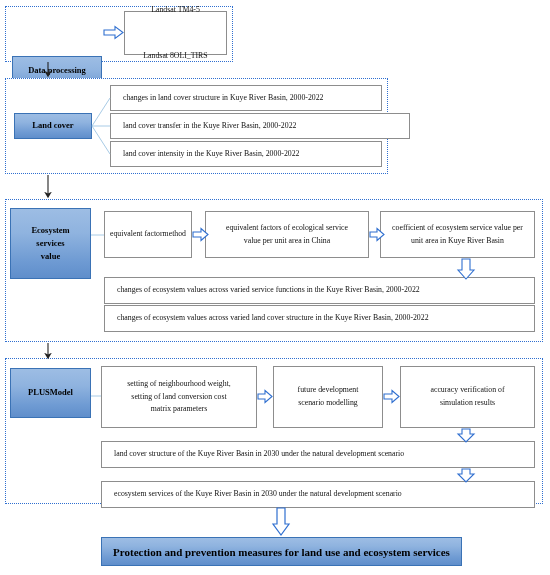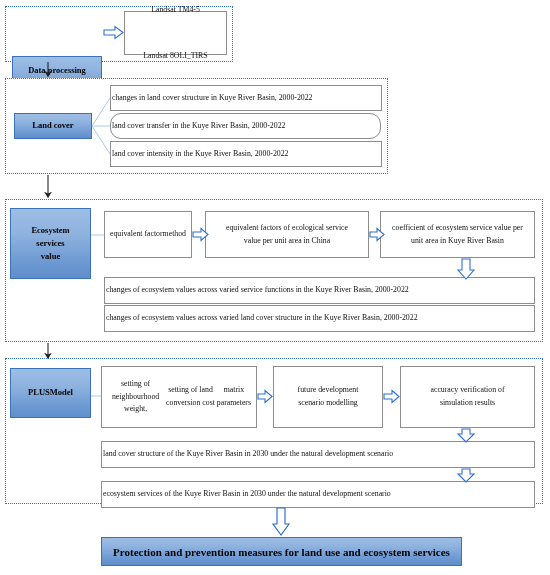--- a/index.html
+++ b/index.html
@@ -15,21 +15,21 @@
     background:linear-gradient(180deg,#9dbde4 0%,#8fb3df 35%,#6f9bd3 75%,#5f8ecb 100%);
     border:1px solid #3a72b5;
     display:flex;align-items:center;justify-content:center;
     text-align:center;font-weight:bold;font-size:8.5px;line-height:1.55;color:#000;}
 
   
   .wbox{position:absolute;box-sizing:border-box;background:#fff;
     border:1px solid #8d8d8d;
     display:flex;align-items:center;justify-content:center;
     text-align:center;font-size:7.8px;line-height:1.65;color:#111;padding:0 5px;}
-  .wbox.left{justify-content:flex-start;text-align:center;padding-left:1px;}
+  .wbox.left{justify-content:flex-start;text-align:center;padding-left:12px;}
 
   
   .finalbar{position:absolute;box-sizing:border-box;
     background:linear-gradient(180deg,#9dbde4 0%,#8fb3df 30%,#6f9bd3 72%,#5f8ecb 100%);
     border:1px solid #3a72b5;
     display:flex;align-items:center;justify-content:center;
     text-align:center;font-weight:bold;font-size:11px;color:#000;}
 
   
   #overlay{position:absolute;left:0;top:0;width:550px;height:575px;pointer-events:none;}
@@ -51,21 +51,21 @@
 
 <div class="section" style="left:5px;top:78px;width:383px;height:96px;"></div>
 
 <div class="bluebox" style="left:14px;top:113px;width:78px;height:26px;">
   <span>Land cover</span>
 </div>
 
 <div class="wbox left" style="left:110px;top:85px;width:272px;height:26px;">
   <span>changes in land cover structure in Kuye River Basin, 2000-2022</span>
 </div>
-<div class="wbox left" style="left:110px;top:113px;width:271px;height:26px;border-radius:11px;">
+<div class="wbox left" style="left:110px;top:113px;width:300px;height:26px;">
   <span>land cover transfer in the Kuye River Basin, 2000-2022</span>
 </div>
 <div class="wbox left" style="left:110px;top:141px;width:272px;height:26px;">
   <span>land cover intensity in the Kuye River Basin, 2000-2022</span>
 </div>
 
 <div class="section" style="left:5px;top:199px;width:538px;height:143px;"></div>
 
 <div class="bluebox" style="left:10px;top:208px;width:81px;height:71px;flex-direction:column;">
   <span>Ecosystem</span>
@@ -95,21 +95,21 @@
   <span>changes of ecosystem values across varied land cover structure in the Kuye River Basin, 2000-2022</span>
 </div>
 
 <div class="section" style="left:5px;top:358px;width:538px;height:146px;"></div>
 
 <div class="bluebox" style="left:10px;top:368px;width:81px;height:50px;flex-direction:row;">
   <span>PLUS</span>
   <span>Model</span>
 </div>
 
-<div class="wbox" style="left:101px;top:366px;width:156px;height:62px;flex-direction:row;">
+<div class="wbox" style="left:101px;top:366px;width:156px;height:62px;flex-direction:column;">
   <span>setting of neighbourhood weight,</span>
   <span>setting of land conversion cost</span>
   <span>matrix parameters</span>
 </div>
 
 <div class="wbox" style="left:273px;top:366px;width:110px;height:62px;flex-direction:column;">
   <span>future development</span>
   <span>scenario modelling</span>
 </div>
 

